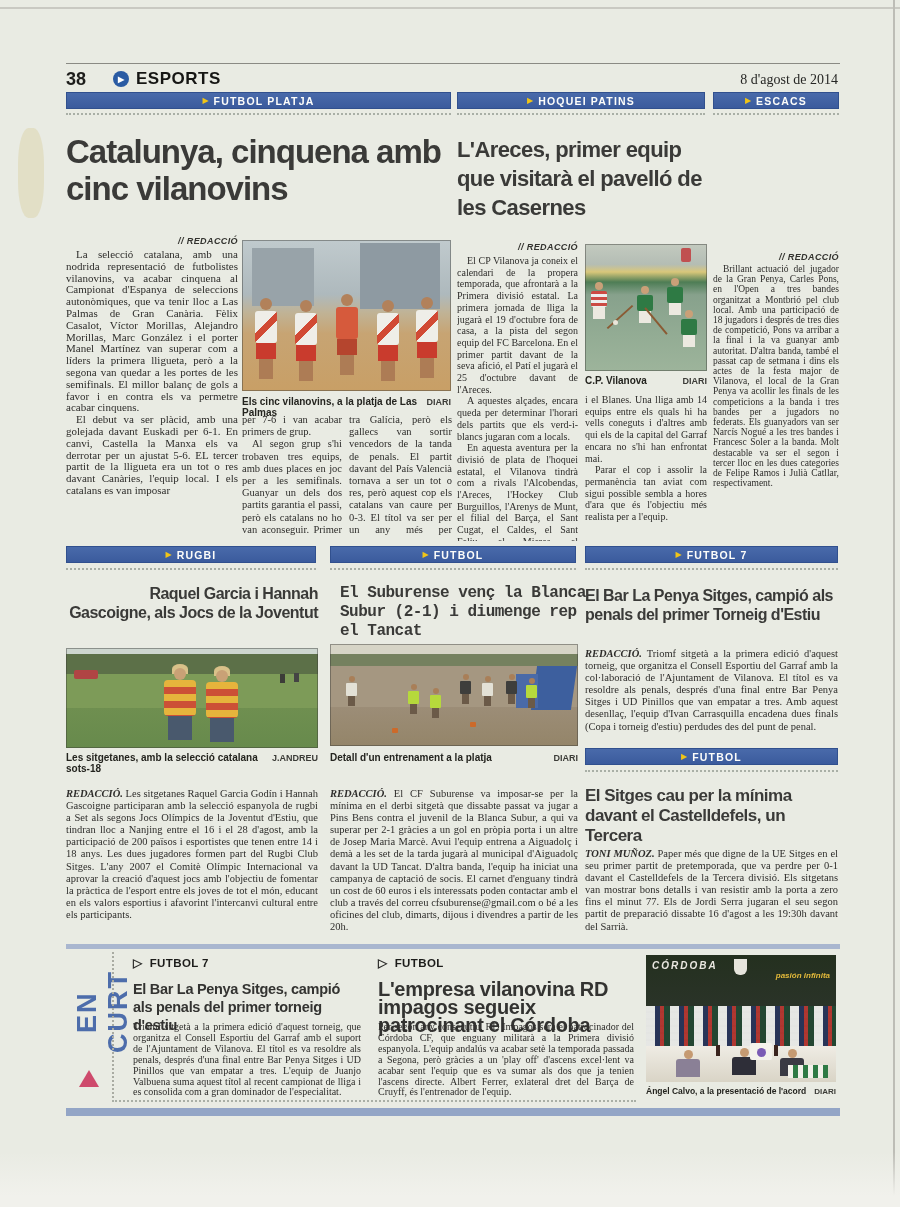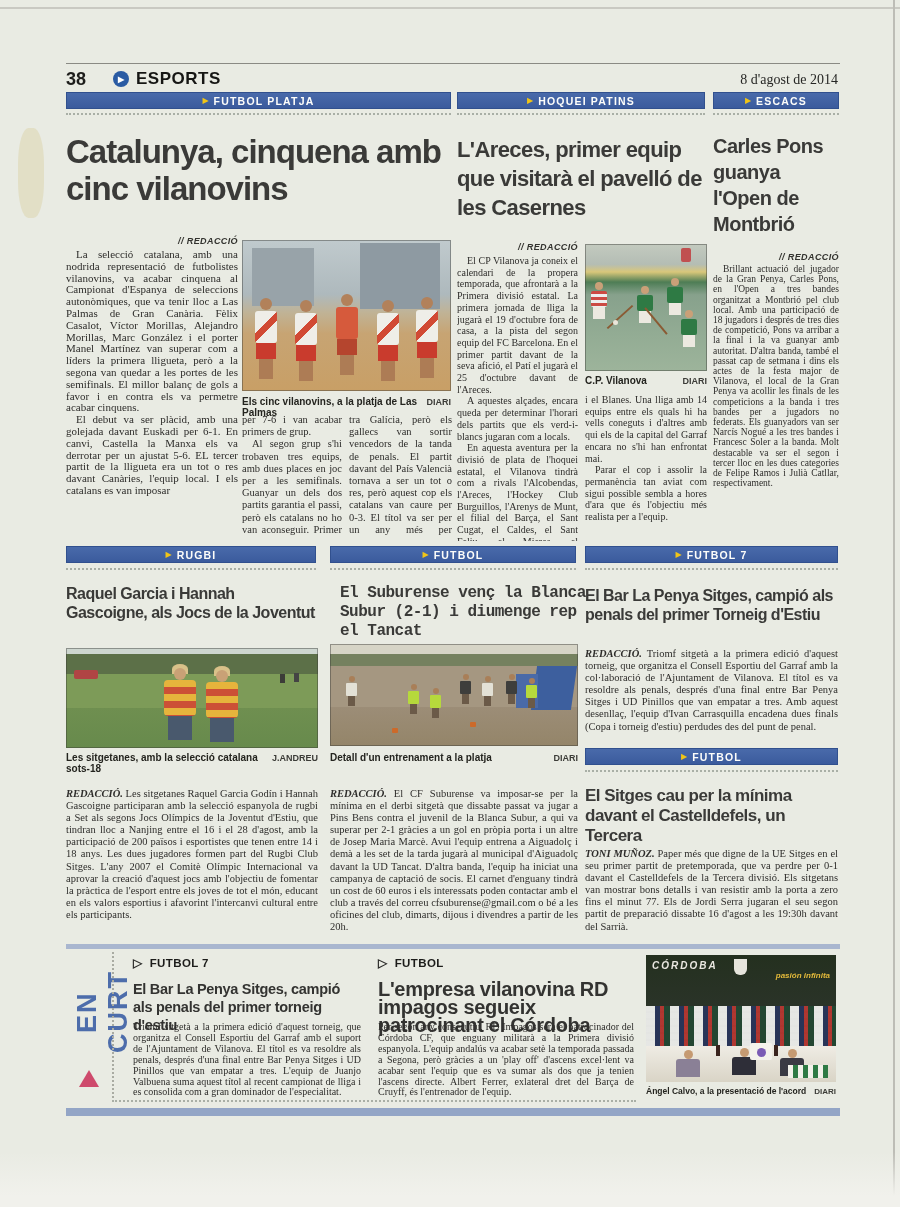--- a/index.html
+++ b/index.html
@@ -214,21 +214,20 @@
   </div>
   <div class="abs cap" style="left:585px;top:375px;width:122px;">
     <span>C.P. Vilanova</span>
     <span class="cred">DIARI</span>
   </div>
   <div class="abs bodytxt cont sz10" style="left:585px;top:394px;width:122px;height:150px;">
       <p>i el Blanes. Una lliga amb 14 equips entre els quals hi ha vells coneguts i d'altres amb qui els de la capital del Garraf encara no s'hi han enfrontat mai.</p>
       <p>Parar el cop i assolir la permanència tan aviat com sigui possible sembla a hores d'ara que és l'objectiu més realista per a l'equip.</p>
     </div>
 
-  <div class="abs hl hl-md" style="left:713px;top:133px;width:128px;">Carles Pons guanya l'Open de Montbrió</div>
   <div class="abs byline" style="left:713px;top:252px;width:126px;">// REDACCIÓ</div>
   <div class="abs bodytxt sz95" style="left:713px;top:264px;width:126px;height:282px;">
       <p>Brillant actuació del jugador de la Gran Penya, Carles Pons, en l'Open a tres bandes organitzat a Montbrió pel club local. Amb una participació de 18 jugadors i després de tres dies de competició, Pons va arribar a la final i la va guanyar amb autoritat. D'altra banda, també el passat cap de setmana i dins els actes de la festa major de Vilanova, el local de la Gran Penya va acollir les finals de les competicions a la banda i tres bandes per a jugadors no federats. Els guanyadors van ser Narcís Nogué a les tres bandes i Francesc Soler a la banda. Molt destacable va ser el segon i tercer lloc en les dues categories de Felipe Ramos i Julià Catllar, respectivament.</p>
     </div>
 
   <div class="abs kicker" style="left:66px;top:546px;width:250px;">
     <span class="karr">▶</span>
     <span class="klabel">RUGBI</span>
   </div>
   <div class="abs kicker" style="left:330px;top:546px;width:246px;">
@@ -236,21 +235,21 @@
     <span class="klabel">FUTBOL</span>
   </div>
   <div class="abs kicker" style="left:585px;top:546px;width:253px;">
     <span class="karr">▶</span>
     <span class="klabel">FUTBOL 7</span>
   </div>
   <div class="abs dotrule" style="left:66px;top:568px;width:250px;"></div>
   <div class="abs dotrule" style="left:330px;top:568px;width:246px;"></div>
   <div class="abs dotrule" style="left:585px;top:568px;width:253px;"></div>
 
-  <div class="abs hl hl-sm" style="left:66px;top:584px;width:252px;">Raquel Garcia i Hannah Gascoigne, als Jocs de la Joventut</div>
+  <div class="abs hl hl-sm" style="left:66px;top:584px;width:252px;text-align:right;">Raquel Garcia i Hannah Gascoigne, als Jocs de la Joventut</div>
   <div class="abs ph" style="left:66px;top:648px;width:252px;height:100px;background:linear-gradient(180deg,#cdd6cf 0%,#cdd6cf 6%,#5c7048 6%,#5c7048 26%,#7d9b58 26%,#7d9b58 60%,#6f8f50 60%,#678a4c 100%);">
     <div style="left:8px;top:22px;width:24px;height:9px;background:#b04444;border-radius:2px;"></div>
     <div class="girl" style="left:96px;top:16px;">
         <div class="ghair"></div>
         <div class="ghead"></div>
         <div class="gtorso"></div>
         <div class="gbottom"></div>
       </div>
     <div class="girl" style="left:138px;top:18px;">
         <div class="ghair"></div>

